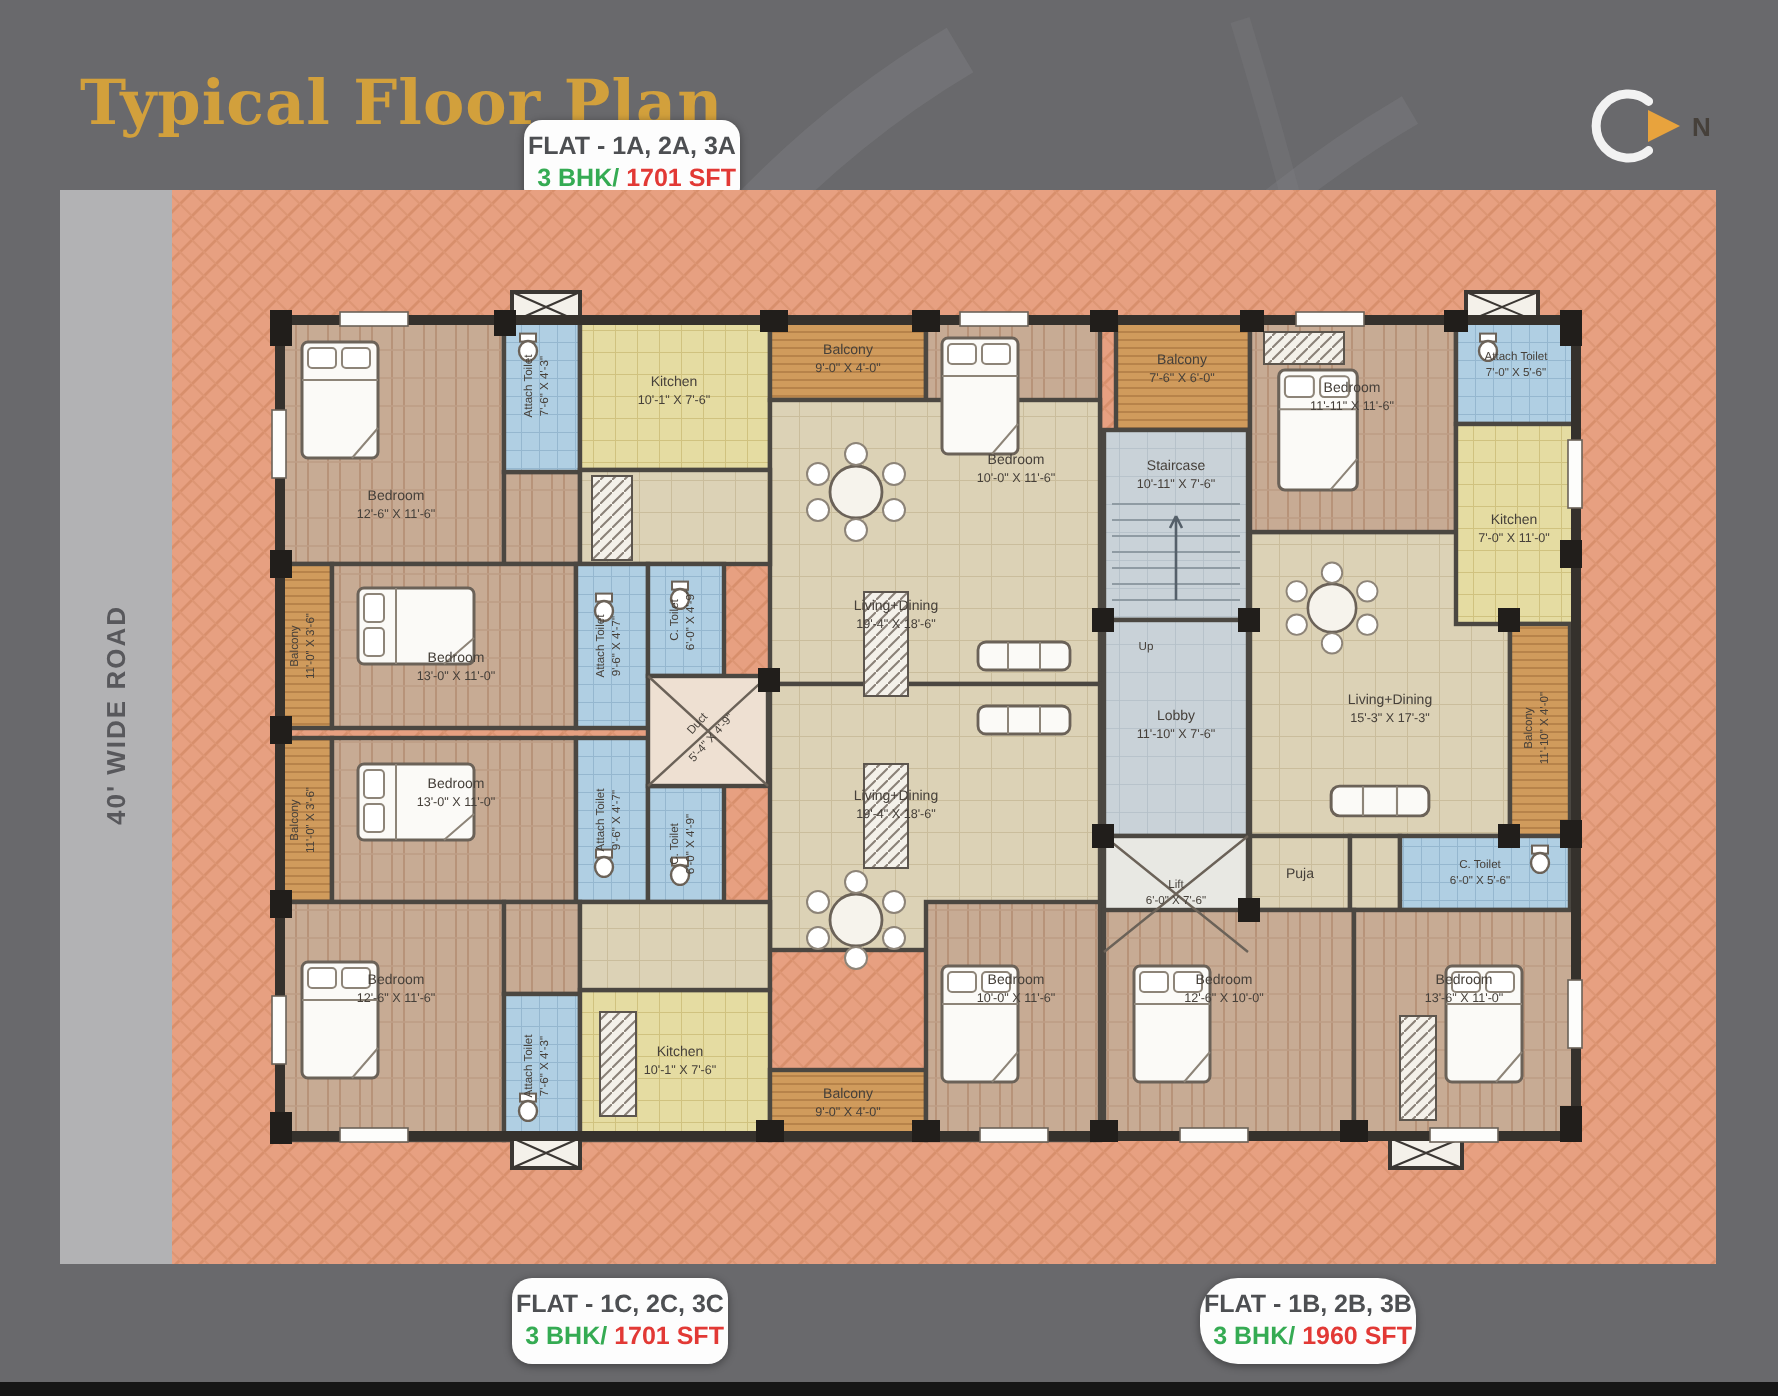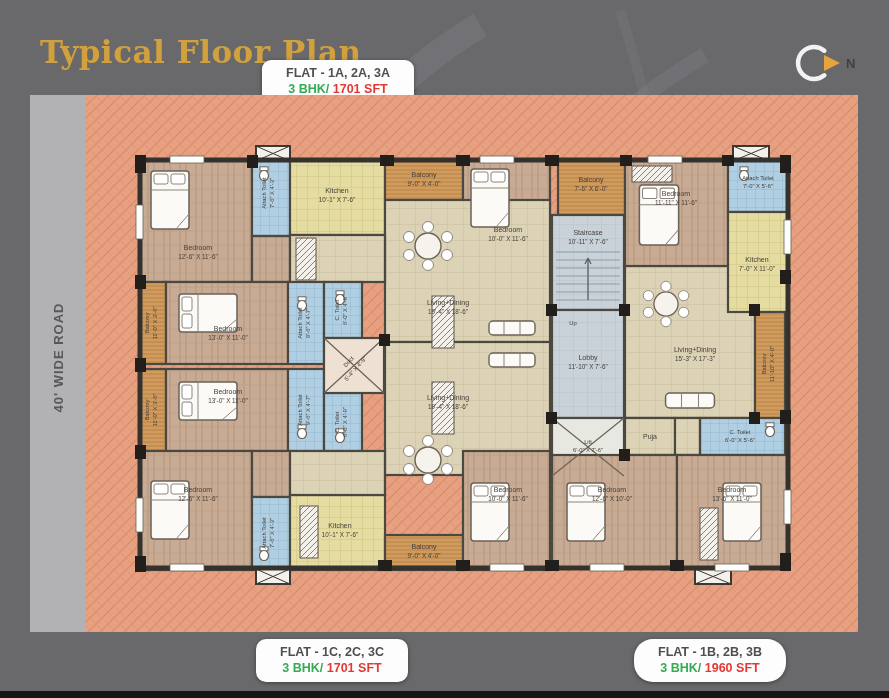--- a/index.html
+++ b/index.html
@@ -7,29 +7,29 @@
        background:#69696c;font-family:"Liberation Sans",sans-serif;}
   .swoosh{position:absolute;left:0;top:0;pointer-events:none;}
   .title{position:absolute;left:40px;top:34px;font-family:"DejaVu Serif",serif;
          font-weight:bold;font-size:31px;color:#d2a03c;letter-spacing:.5px;}
   .road{position:absolute;left:30px;top:95px;width:56px;height:537px;
         background:#b2b2b4;border-right:1px solid #9d9d9f;}
   .road-label{position:absolute;left:-43px;top:255px;width:142px;text-align:center;
         transform:rotate(-90deg);font-size:13px;font-weight:bold;color:#58585c;
         letter-spacing:1px;white-space:nowrap;}
   .plan-wrap{position:absolute;left:86px;top:95px;width:772px;height:537px;}
-  .badge{position:absolute;background:#fdfdfd;border-radius:9px;padding:5px 24px;
-         text-align:center;box-shadow:0 1px 4px rgba(0,0,0,.4);line-height:1.3;}
+  .badge{position:absolute;background:#fdfdfd;border-radius:9px;padding:5px 2px;
+         text-align:right;box-shadow:0 1px 4px rgba(0,0,0,.4);line-height:1.3;}
   .badge .l1{font-size:12.5px;font-weight:bold;color:#4d4f52;white-space:nowrap;}
   .badge .l2{font-size:12.5px;font-weight:bold;white-space:nowrap;}
   .badge .bhk{color:#35ab53;}
   .badge .area{color:#e23935;}
   .badge-top{left:262px;top:60px;}
   .badge-bl{left:256px;top:639px;border-radius:10px;}
-  .badge-br{left:634px;top:639px;border-radius:19px;}
+  .badge-br{left:600px;top:639px;border-radius:19px;}
   .north{position:absolute;left:788px;top:38px;}
   .bottom-bar{position:absolute;left:0;bottom:0;width:889px;height:7px;background:#161616;}
   svg text{font-family:"Liberation Sans",sans-serif;fill:#46403a;}
   .rname{font-size:7px;}
   .rdims{font-size:6.3px;}
   .rsmall{font-size:5.8px;}
 </style>
 </head>
 <body>
 

